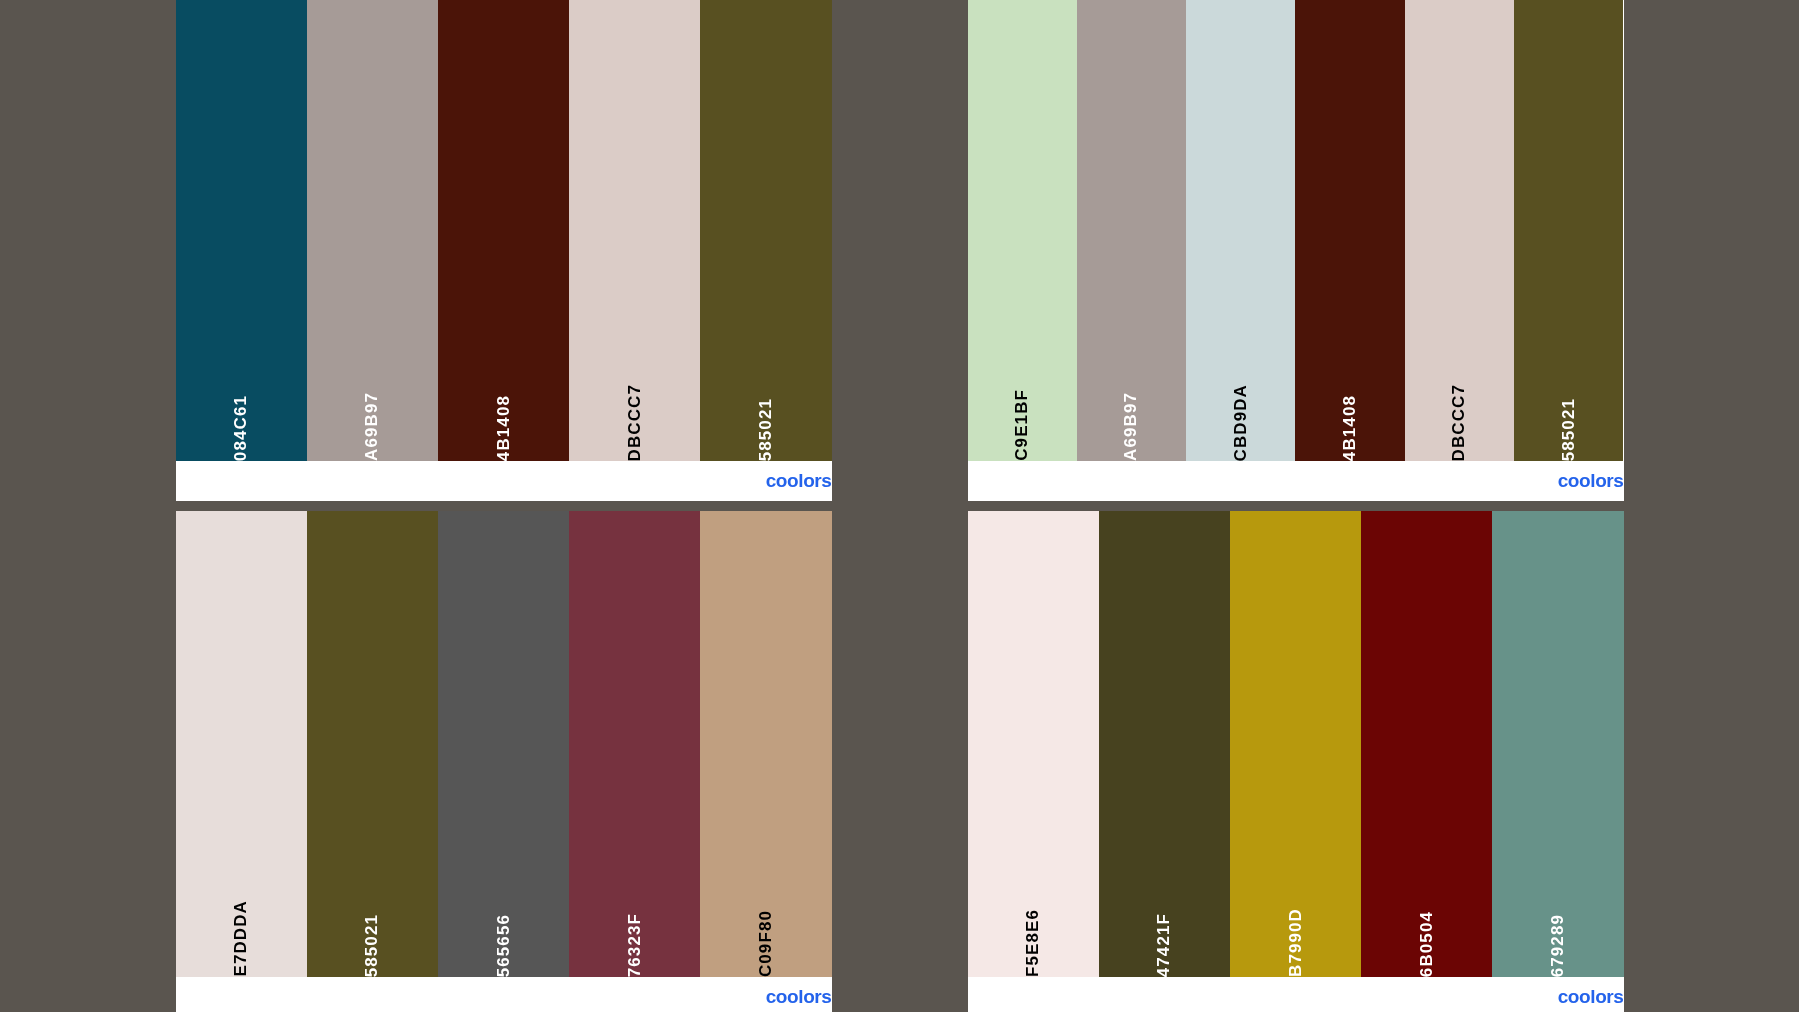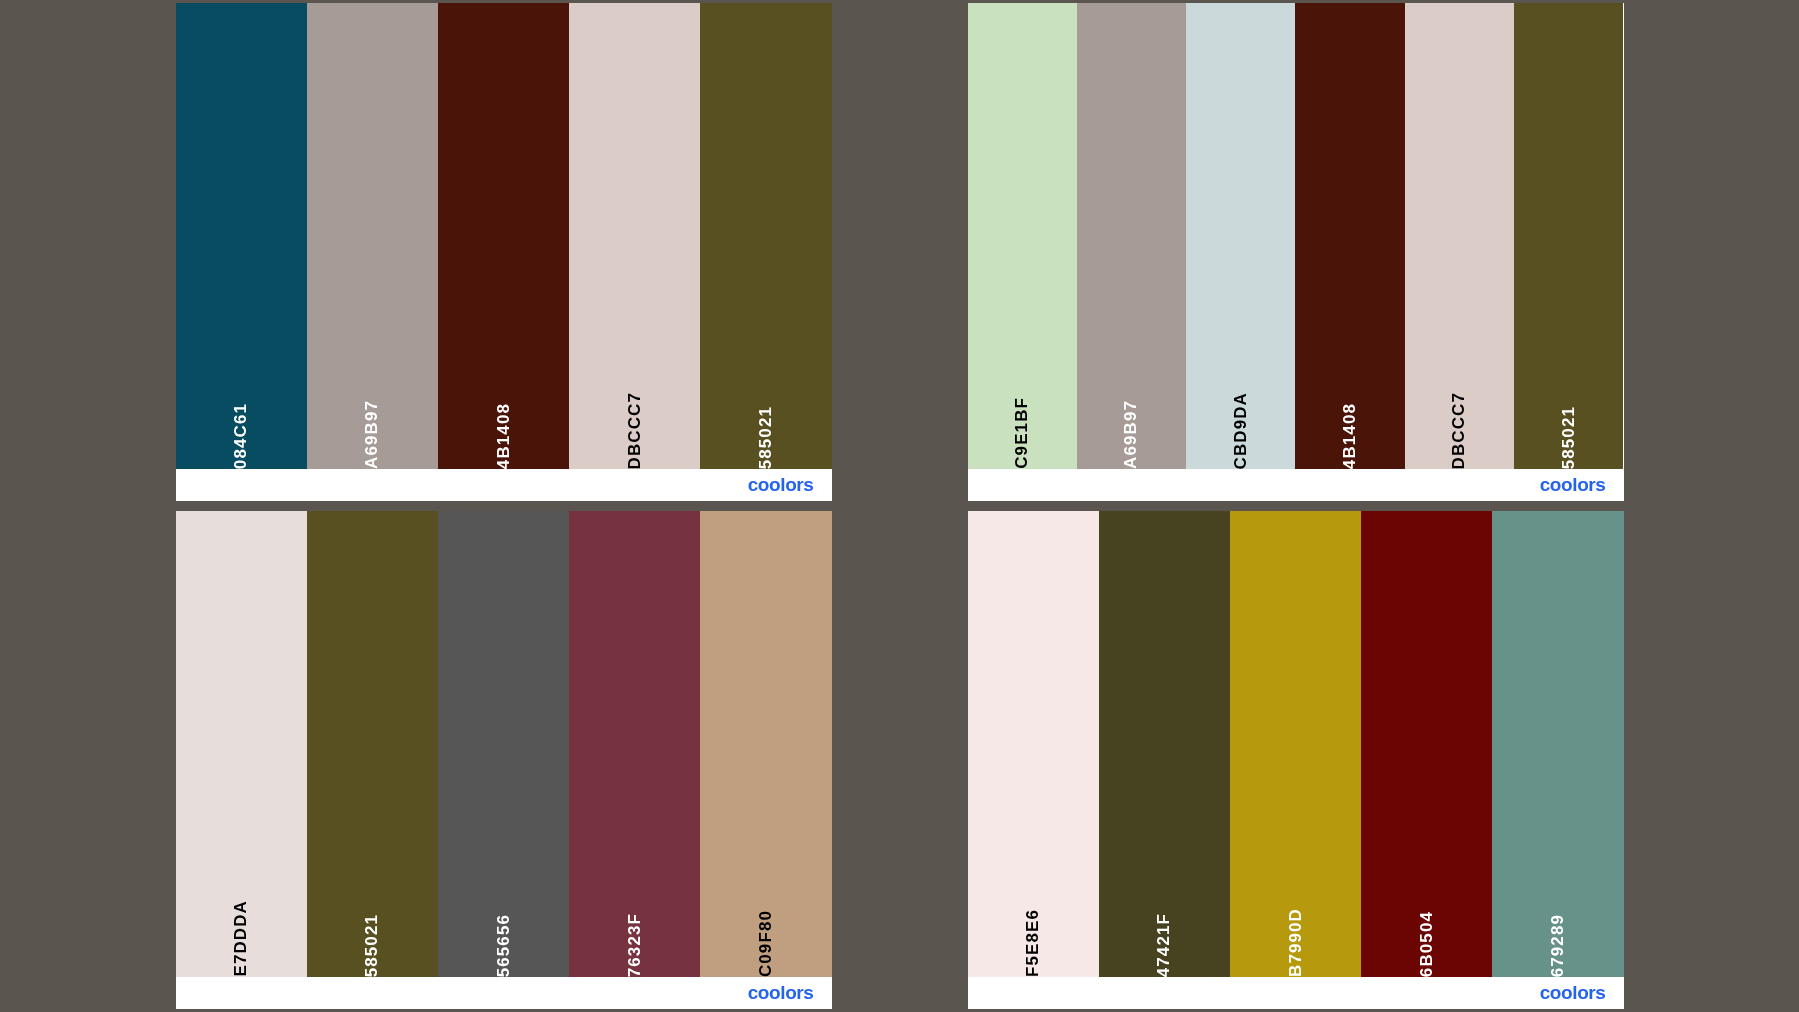--- a/index.html
+++ b/index.html
@@ -61,26 +61,25 @@
     font-size: 17px;
     font-weight: bold;
     letter-spacing: 1.1px;
     padding-bottom: 24px;
     white-space: nowrap;
     font-family: "Liberation Sans", sans-serif;
     user-select: none;
   }
 
   .card-footer {
-    height: 32px;
+    height: 40px;
     background: #ffffff;
     display: flex;
     align-items: center;
     justify-content: flex-end;
-    padding-right: 18px;
     box-sizing: border-box;
   }
 
   .coolors-logo {
     font-size: 19px;
     font-weight: bold;
     color: #2463eb;
     letter-spacing: -0.4px;
     font-family: "Liberation Sans", sans-serif;
     user-select: none;

